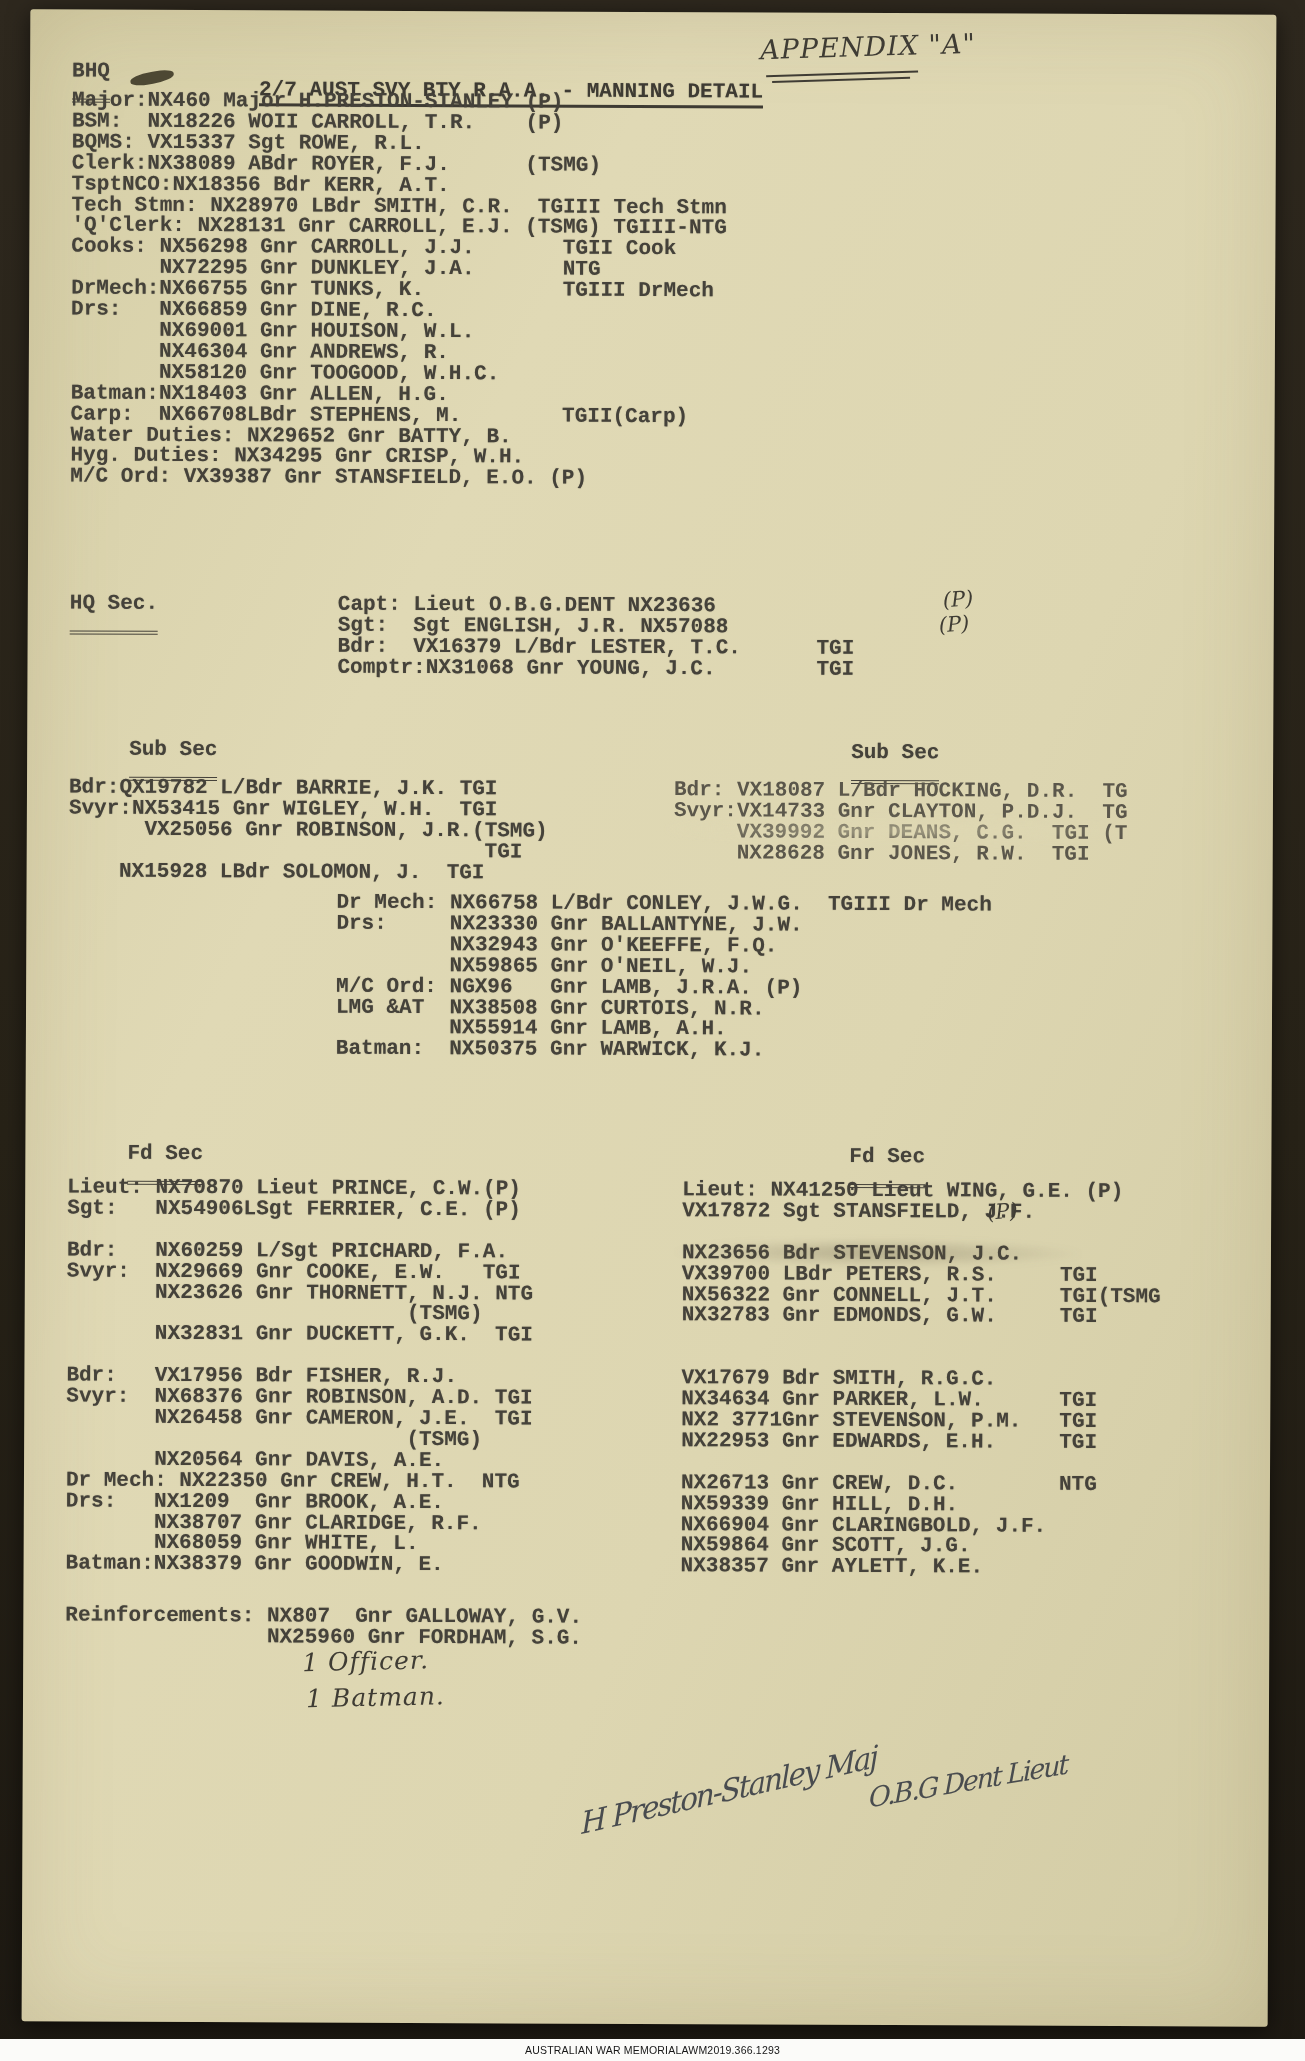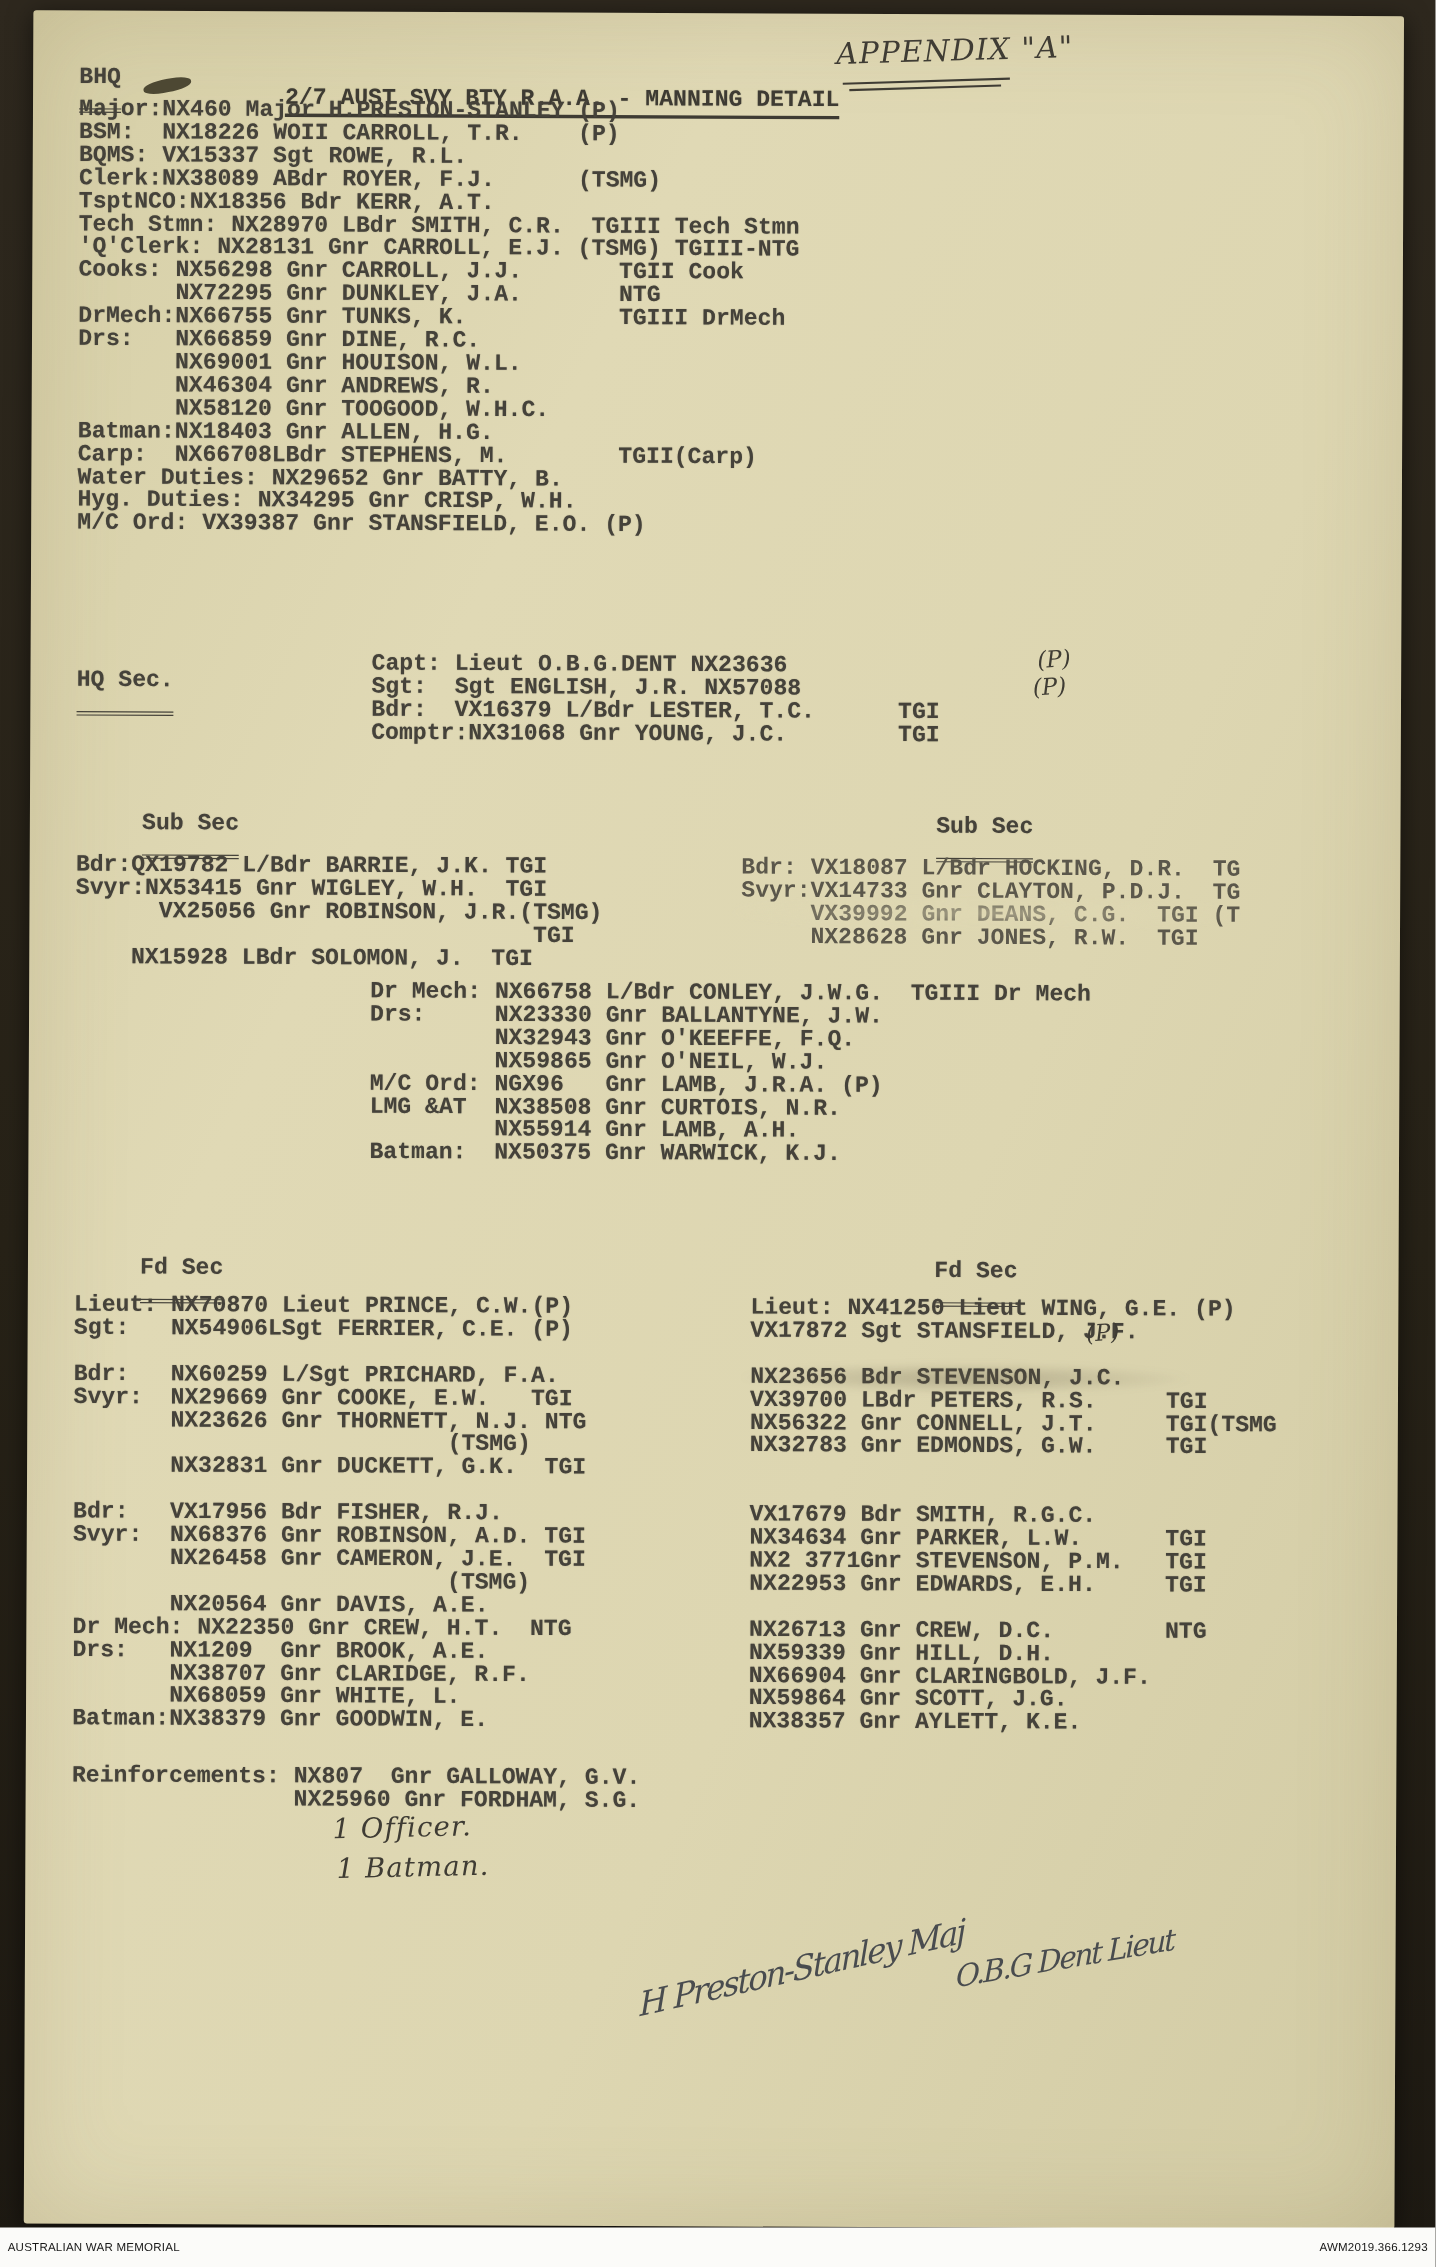--- a/index.html
+++ b/index.html
@@ -39,22 +39,22 @@
   }
   .sig2{transform:rotate(-10deg) skewX(-10deg);font-size:27px;}
   .ink-blob{
     position:absolute;width:44px;height:12px;background:#35301f;
     border-radius:50% 40% 50% 40%;transform:rotate(-10deg);opacity:.85;
   }
   .smudge{position:absolute;border-radius:50%;filter:blur(3px);}
   .smudge-dark{background:radial-gradient(ellipse,rgba(96,88,66,.33),rgba(96,88,66,0) 72%);}
   .smudge-light{background:radial-gradient(ellipse,rgba(224,217,180,.6),rgba(224,217,180,0) 75%);}
   .credit-bar{
-    position:absolute;left:0;bottom:0;width:1305px;height:36px;background:#fbfbf9;
-    display:flex;justify-content:space-between;align-items:center;
+    position:absolute;left:0;bottom:0;width:1305px;height:22px;background:#fbfbf9;
+    display:flex;justify-content:center;align-items:center;
     padding:4px 7px;box-sizing:border-box;
     font-size:10.5px;color:#161616;letter-spacing:.2px;
   }
 </style>
 </head>
 <body>
 
 <div class="paper">
 
   <div class="typed title" style="left:229px;top:70px">2/7 AUST SVY BTY R.A.A. - MANNING DETAIL</div>
@@ -77,21 +77,21 @@
 Drs:   NX66859 Gnr DINE, R.C.
        NX69001 Gnr HOUISON, W.L.
        NX46304 Gnr ANDREWS, R.
        NX58120 Gnr TOOGOOD, W.H.C.
 Batman:NX18403 Gnr ALLEN, H.G.
 Carp:  NX66708LBdr STEPHENS, M.        TGII(Carp)
 Water Duties: NX29652 Gnr BATTY, B.
 Hyg. Duties: NX34295 Gnr CRISP, W.H.
 M/C Ord: VX39387 Gnr STANSFIELD, E.O. (P)</div>
 
-  <div class="typed heading" style="left:42px;top:600px">HQ Sec.</div>
+  <div class="typed heading" style="left:42px;top:584px">HQ Sec.</div>
   <div class="typed" style="left:310px;top:584px">Capt: Lieut O.B.G.DENT NX23636
 Sgt:  Sgt ENGLISH, J.R. NX57088
 Bdr:  VX16379 L/Bdr LESTER, T.C.      TGI
 Comptr:NX31068 Gnr YOUNG, J.C.        TGI</div>
   <div class="hw hw-p" style="left:915px;top:574px">(P)</div>
   <div class="hw hw-p" style="left:911px;top:599px">(P)</div>
 
   <div class="typed heading" style="left:102px;top:730px">Sub Sec</div>
   <div class="typed heading" style="left:824px;top:730px">Sub Sec</div>
   <div class="typed" style="left:42px;top:768px">Bdr:QX19782 L/Bdr BARRIE, J.K. TGI

